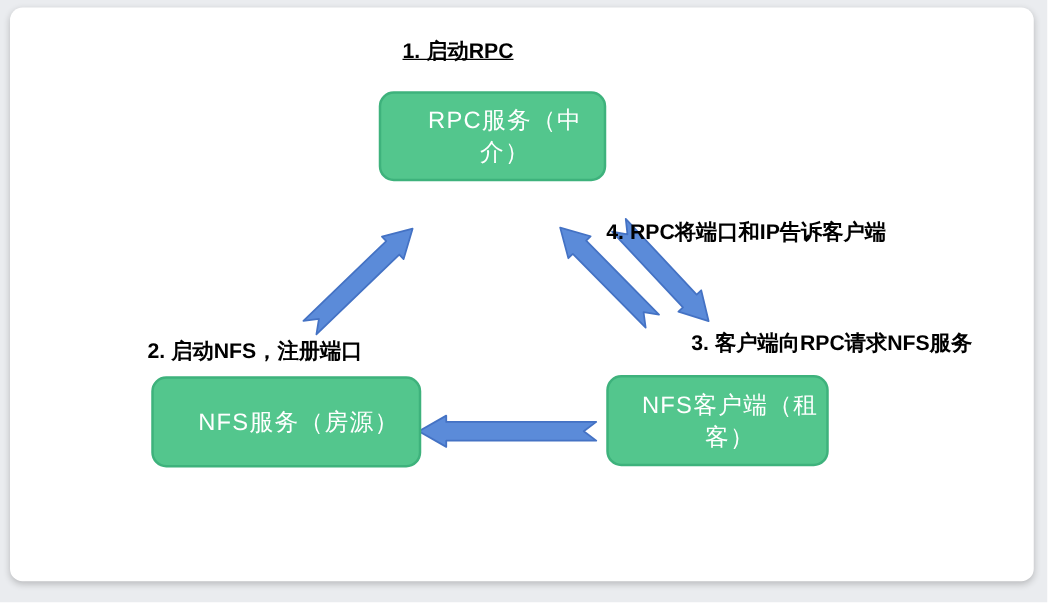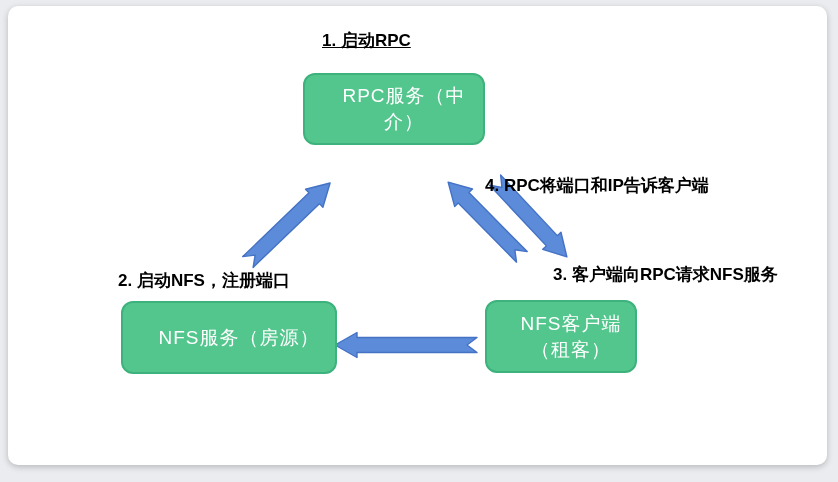--- a/index.html
+++ b/index.html
@@ -52,21 +52,21 @@
     font-size: 19px;
     letter-spacing: 1px;
     display: flex;
     align-items: center;
     justify-content: center;
     text-align: center;
     padding-left: 20px;
   }
   .node-rpc        { left: 295px; top: 67px;  width: 182px; height: 72px; }
   .node-nfs-server { left: 113px; top: 295px; width: 216px; height: 73px; }
-  .node-nfs-client { left: 477px; top: 294px; width: 152px; height: 73px; }
+  .node-nfs-client { left: 477px; top: 294px; width: 178px; height: 73px; }
   .step {
     position: absolute;
     color: var(--label-text);
     font-size: 17px;
     font-weight: 700;
     white-space: nowrap;
     line-height: 22px;
   }
   .step1 { left: 314px; top: 24px; text-decoration: underline; }
   .step2 { left: 110px; top: 264px; }

